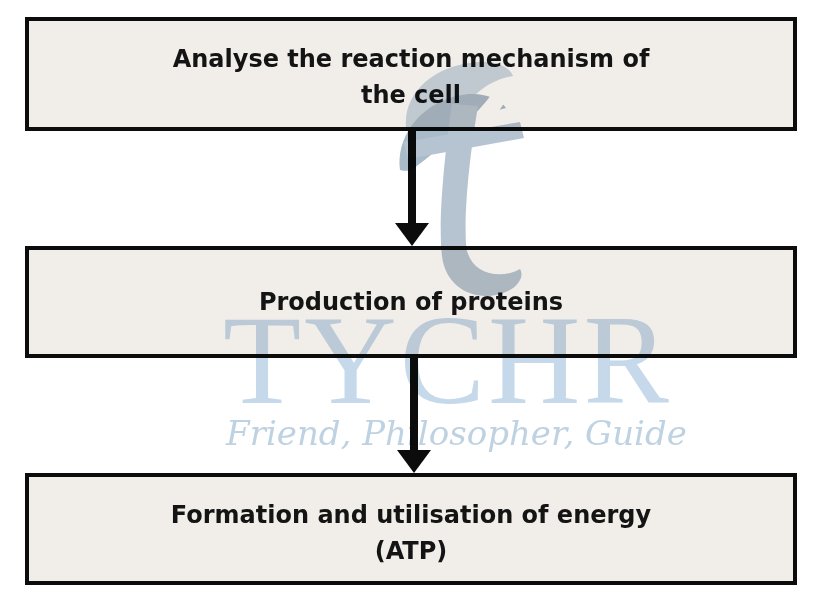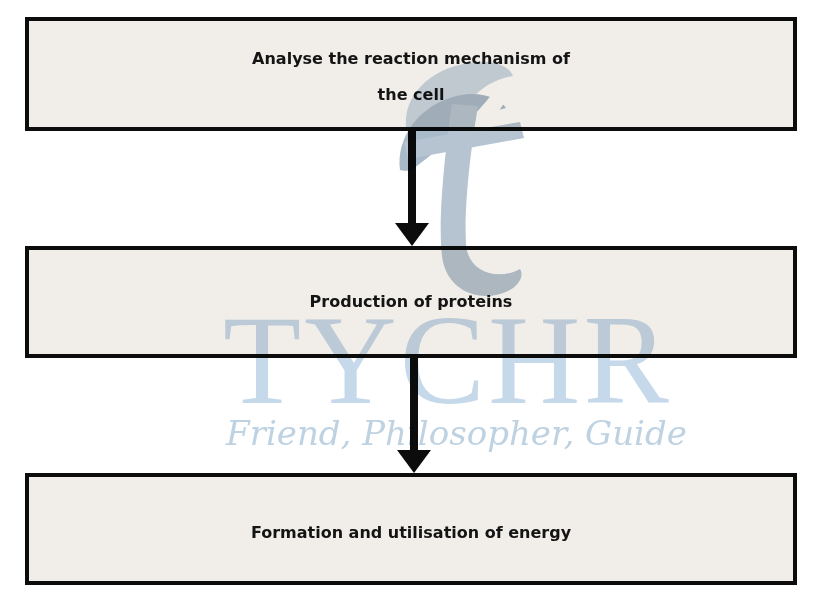--- a/index.html
+++ b/index.html
@@ -12,21 +12,21 @@
   
   .flow-box {
     position:absolute; left:25px; width:772px;
     box-sizing:border-box;
     background:#f1eeea;
     border:4px solid #0c0c0c;
     display:flex; flex-direction:column;
     align-items:center; justify-content:center;
     text-align:center;
     color:#141414; font-weight:bold;
-    font-size:16px; line-height:36px;
+    font-size:24px; line-height:36px;
     z-index:2;
   }
   .flow-box--1 { top:17px;  height:114px; padding-top:6px; }
   .flow-box--2 { top:246px; height:112px; }
   .flow-box--3 { top:473px; height:112px; padding-top:8px; }
 
   
   .arrow { position:absolute; z-index:3; }
   .arrow-shaft { position:absolute; width:8px; background:#0c0c0c; }
   .arrow-head  {
@@ -85,20 +85,21 @@
   </div>
 
   <div class="arrow arrow--2">
     <div class="arrow-shaft"></div>
     <div class="arrow-head"></div>
   </div>
 
   <div class="flow-box flow-box--3">
     <div>
       <span>Formation and utilisation of energy</span><br>
+      <span>(ATP)</span>
     </div>
   </div>
 
   <div class="watermark">
     <svg class="wm-logo" width="200" height="255" viewBox="0 0 200 255">
 
       <path d="M58 70 C55 35 85 8 128 4 C150 2 162 10 165 18 C150 20 135 28 122 42 C100 66 78 76 58 70 Z" fill="#ccd8e3"></path>
 
       <path d="M52 112 C48 80 70 48 108 38 C132 32 152 40 158 50 C138 54 118 66 102 86 C86 106 66 116 52 112 Z" fill="#a9bac9"></path>
 

